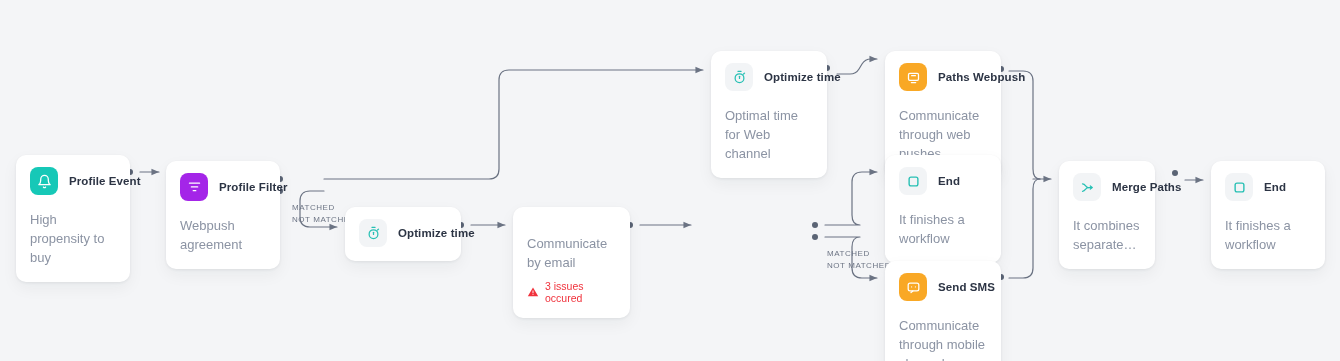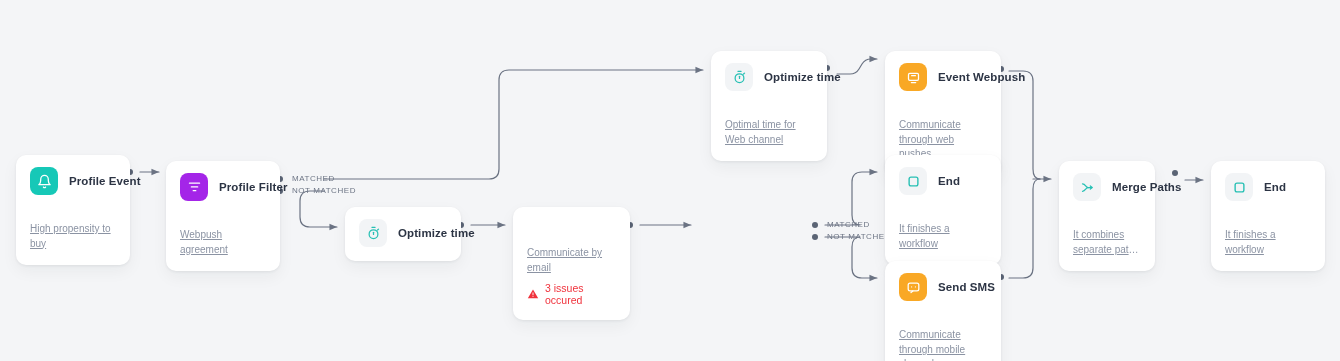--- a/index.html
+++ b/index.html
@@ -54,25 +54,24 @@
   }
   .node-icon svg { display: block; }
   .node-title {
     font-size: 11.5px;
     font-weight: bold;
     color: #2c3444;
     letter-spacing: 0.1px;
     white-space: nowrap;
   }
   .node-desc {
-    margin-top: 27px;
-    font-size: 10px;
+    margin-top: 16px;
+    font-size: 13px;
     line-height: 1.45;
     color: #8b93a3;
-    text-decoration: underline;
   }
   .node-desc.clamp {
     display: -webkit-box;
     -webkit-line-clamp: 2;
     -webkit-box-orient: vertical;
     overflow: hidden;
   }
   .node-error {
     margin-top: 7px;
     display: flex;
@@ -93,20 +92,21 @@
     border-radius: 50%;
     background: #5b6475;
   }
   .port-label {
     position: absolute;
     font-size: 8px;
     letter-spacing: 0.55px;
     color: #6d7585;
     white-space: nowrap;
     font-weight: normal;
+    margin-top: 29px;
   }
 </style>
 </head>
 <body>
 
 <div id="canvas">
 
   <svg id="edges" viewBox="0 0 1340 361">
     <defs>
       <marker id="arrow" viewBox="0 0 10 10" refX="9" refY="5" markerWidth="7" markerHeight="7" orient="auto-start-reverse">
@@ -232,21 +232,21 @@
 
   <div class="node" style="left:885px; top:51px; width:116px;">
     <div class="node-head">
       <div class="node-icon" style="background:#f9a825;">
         <svg width="15" height="15" viewBox="0 0 24 24" fill="none" stroke="#ffffff" stroke-width="2" stroke-linecap="round" stroke-linejoin="round">
           <rect x="4" y="5.5" width="16" height="11" rx="2"></rect>
           <path d="M8.5 20h7"></path>
           <path d="M9 9h6"></path>
         </svg>
       </div>
-      <div class="node-title">Event Webpush</div>
+      <div class="node-title">Paths Webpush</div>
     </div>
     <div class="node-desc">Communicate through web pushes</div>
   </div>
 
   <div class="node" style="left:885px; top:155px; width:116px;">
     <div class="node-head">
       <div class="node-icon" style="background:#f2f4f6;">
         <svg width="15" height="15" viewBox="0 0 24 24" fill="none" stroke="#27c0b4" stroke-width="2.2">
           <rect x="5" y="5" width="14" height="14" rx="3"></rect>
         </svg>

